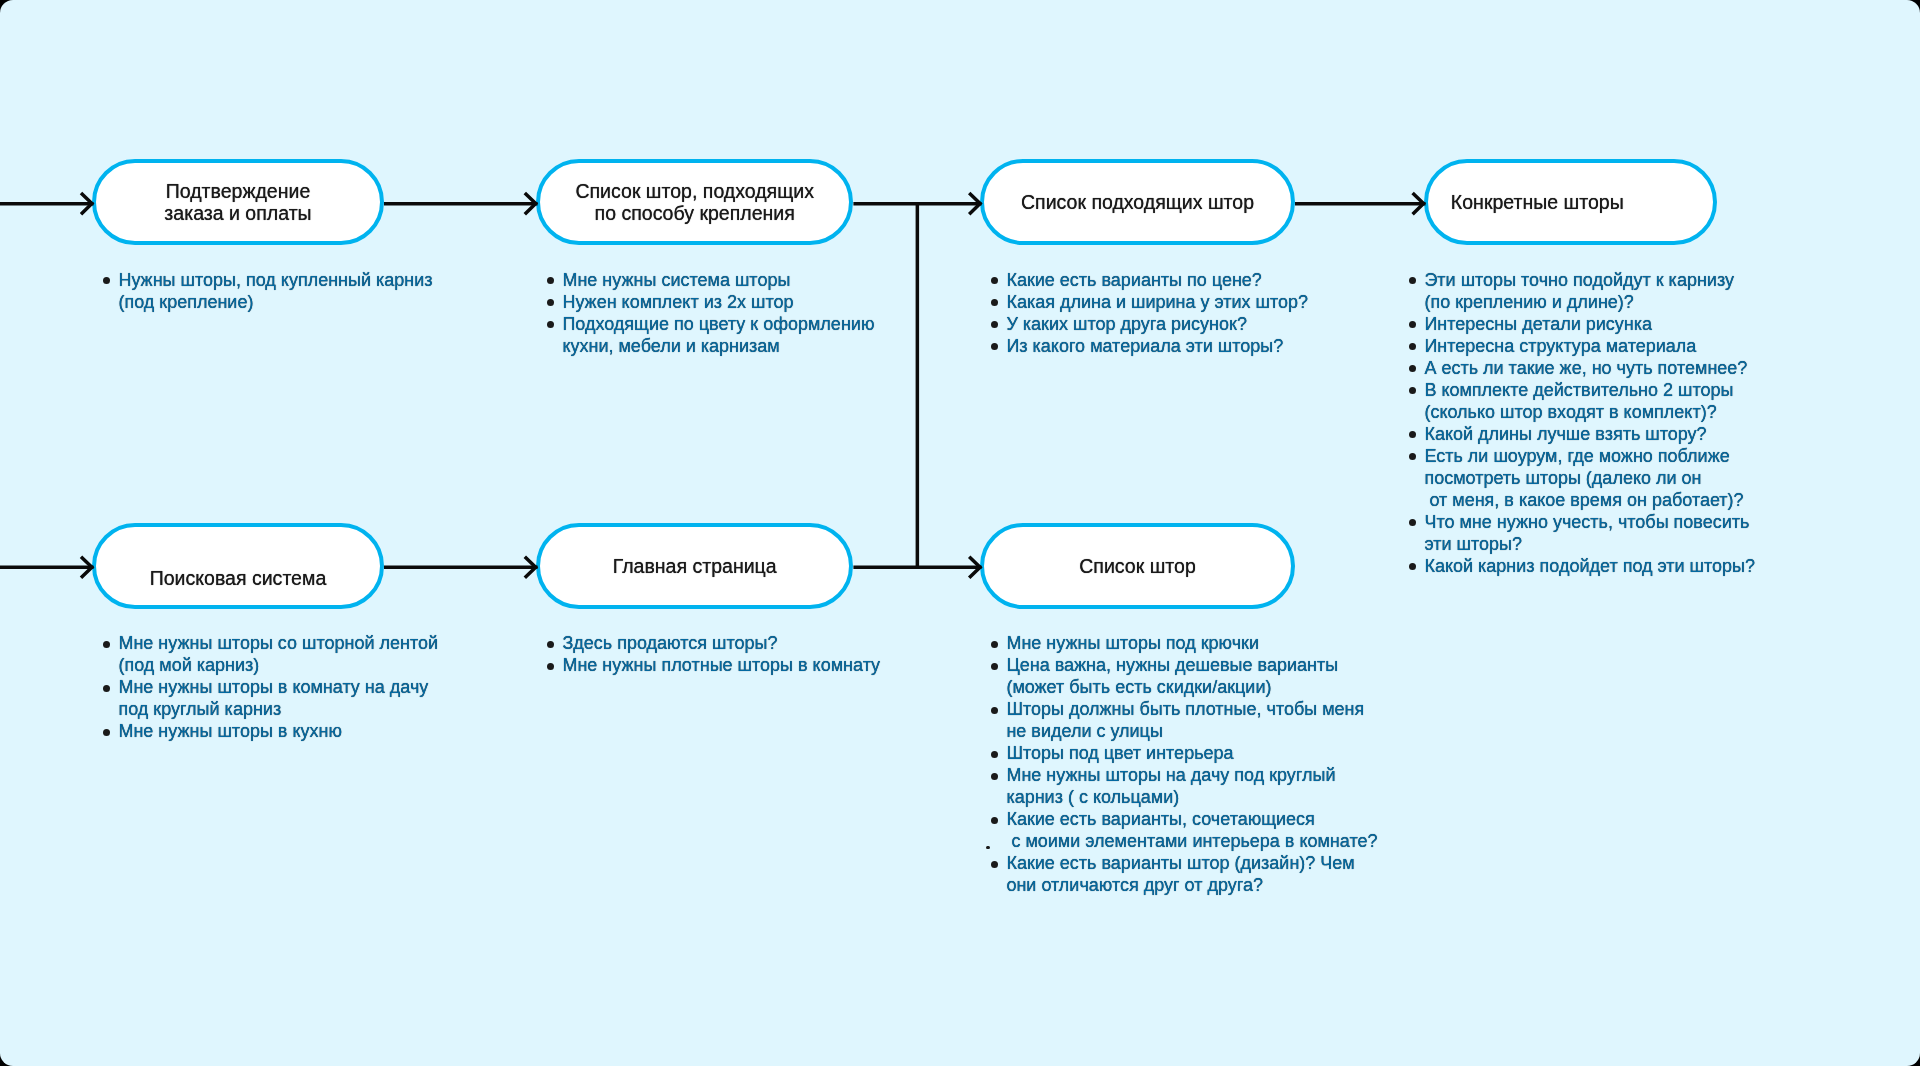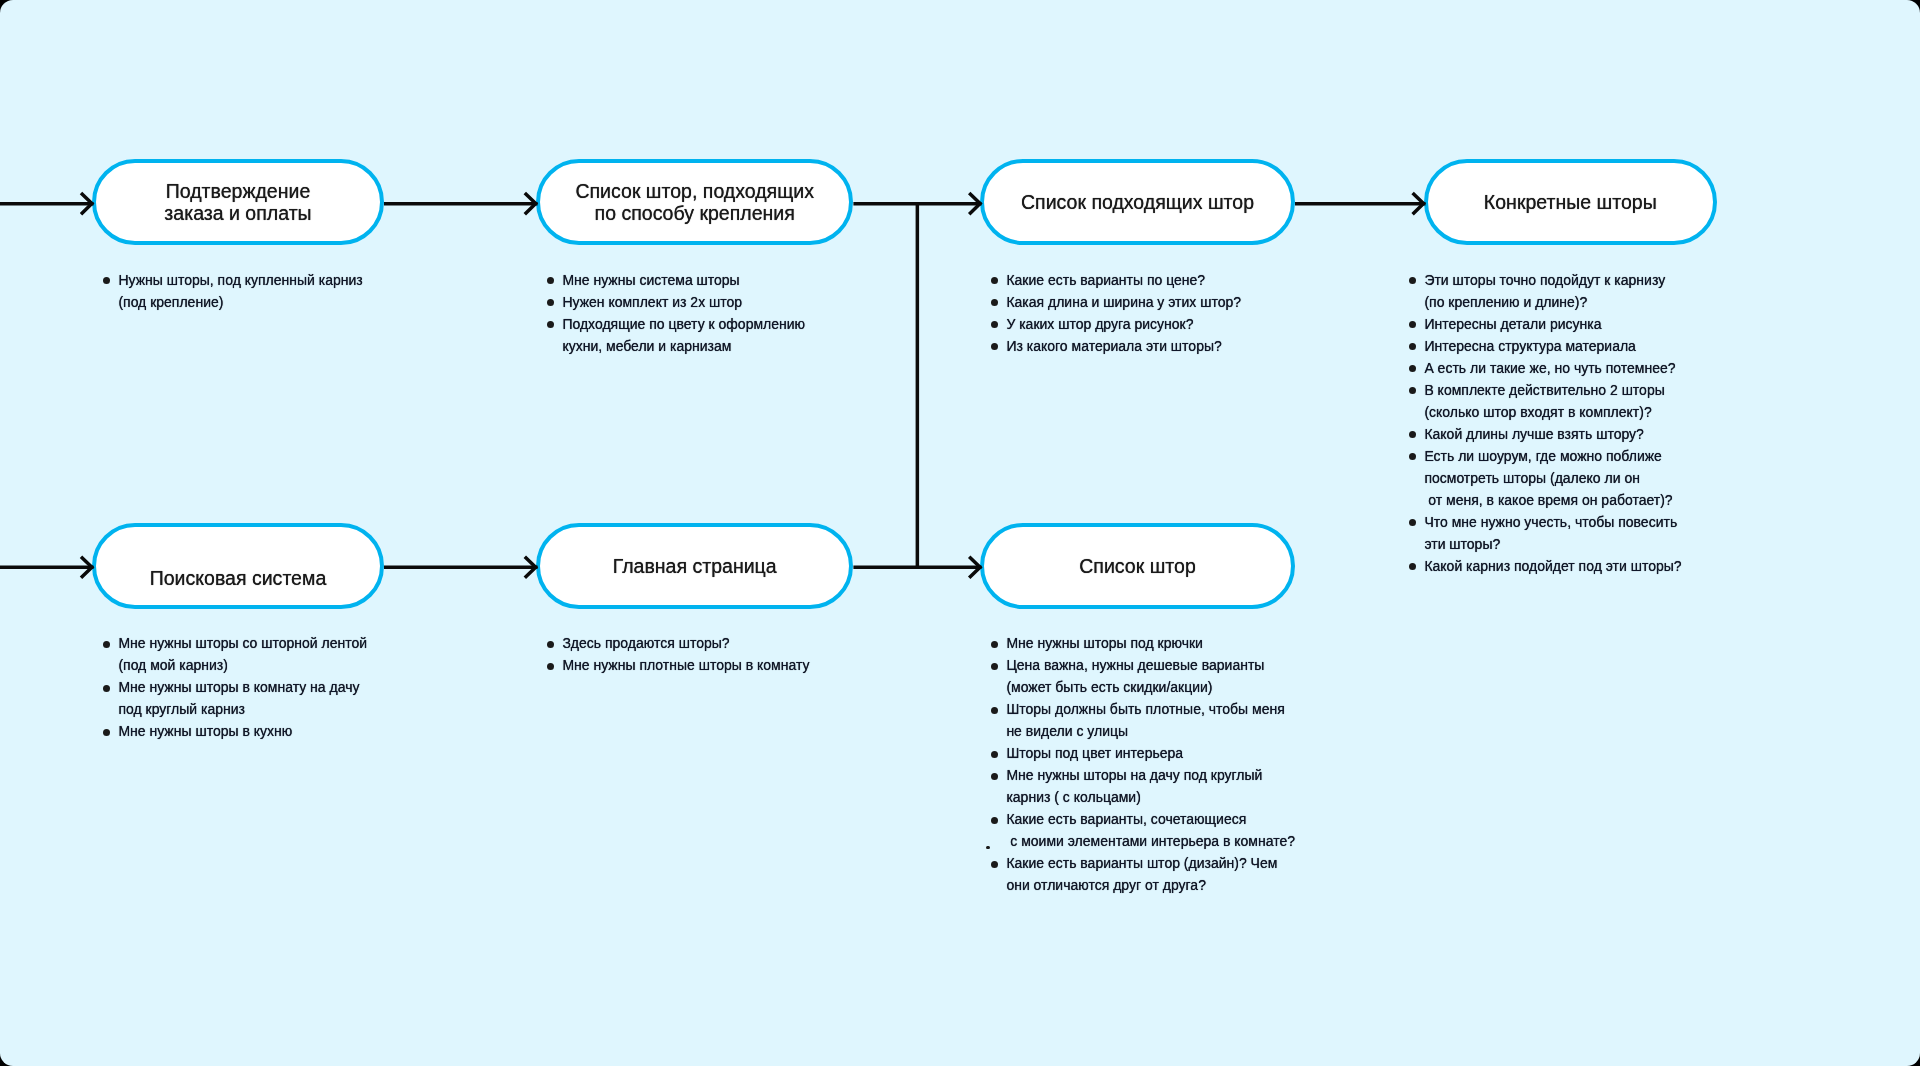--- a/index.html
+++ b/index.html
@@ -38,22 +38,22 @@
     letter-spacing:0px;
     transform:translateZ(0);
     text-shadow:0 0 0.75px #1a1a1a;
   }
   .node-label span{display:block;}
   .node-label.single{padding-top:0;}
 
   .notes{
     position:absolute;
     z-index:6;
-    color:#0f172a;
-    font-size:14px;
+    color:#0369a1;
+    font-size:18px;
     line-height:22.0px;
     transform:translateZ(0);
     text-shadow:0 0 0.75px #1a1a1a;
   }
   .notes ul{margin:0;padding:0;list-style:none;}
   .notes li{
     position:relative;
     padding-left:15.4px;
     margin:0;
   }
@@ -119,21 +119,21 @@
     <div>
       <span>Список штор, подходящих</span>
       <span>по способу крепления</span>
     </div>
   </div>
   <div class="node-label single" style="left:980px;top:159.4px;width:315px;height:85.8px;">
     <div>
       <span>Список подходящих штор</span>
     </div>
   </div>
-  <div class="node-label single" style="left:1424px;top:159.4px;width:292.6px;height:85.8px;text-align:right;">
+  <div class="node-label single" style="left:1391px;top:159.4px;width:292.6px;height:85.8px;text-align:right;">
     <div>
       <span>Конкретные шторы</span>
     </div>
   </div>
   <div class="node-label single" style="left:92px;top:523px;width:292px;height:86px;margin-top:12px;">
     <div>
       <span>Поисковая система</span>
     </div>
   </div>
   <div class="node-label single" style="left:536px;top:523px;width:317.4px;height:86px;">

